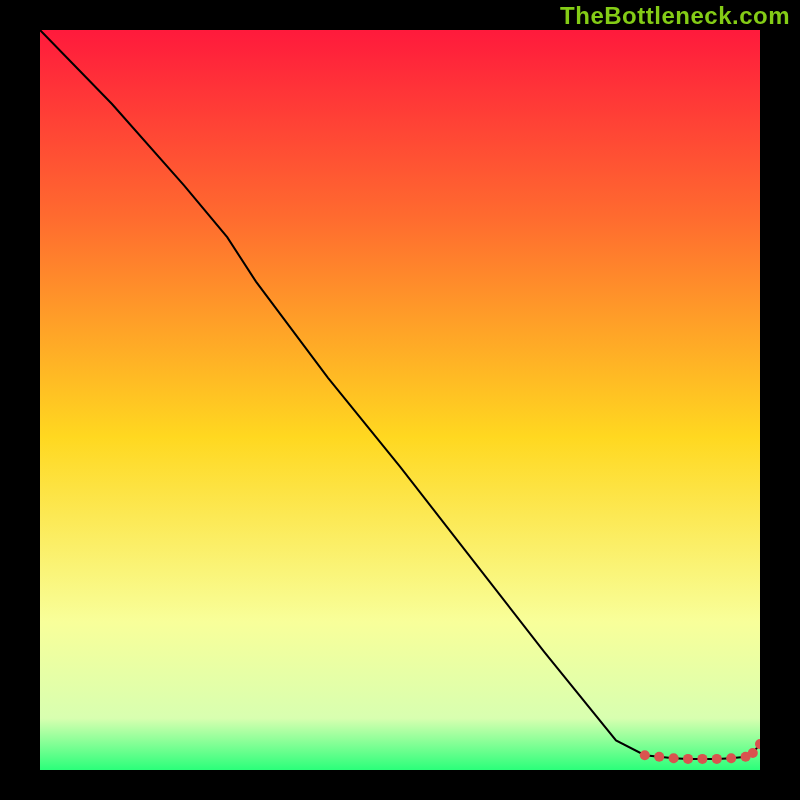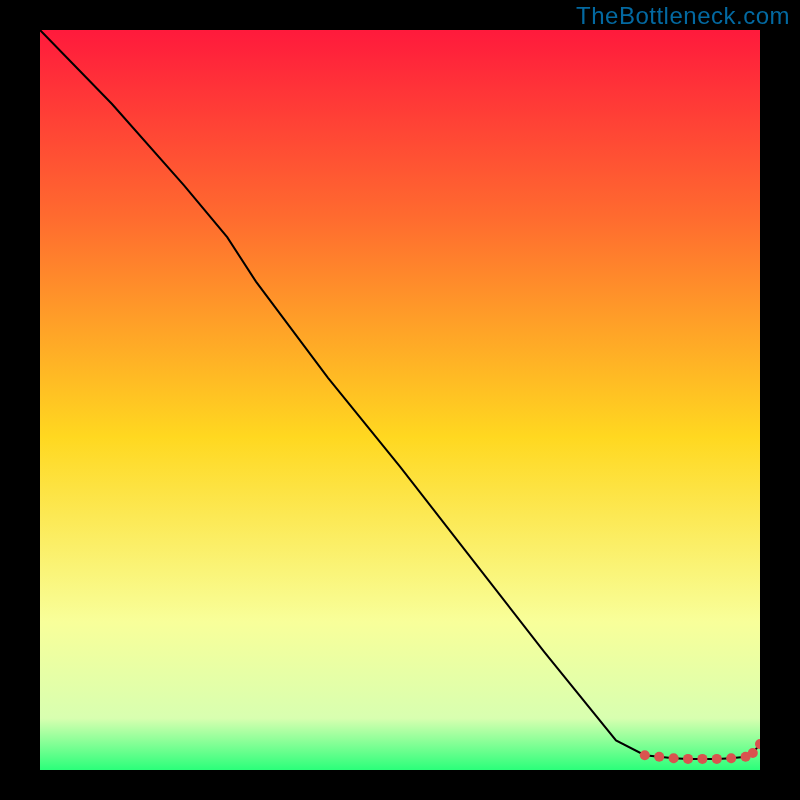--- a/index.html
+++ b/index.html
@@ -14,23 +14,23 @@
   .outer {
     position: relative;
     width: 800px;
     height: 800px;
     background: #000;
   }
   .watermark {
     position: absolute;
     top: 2px;
     right: 10px;
-    color: #0369a1;
+    color: #84cc16;
     font-size: 24px;
-    font-weight: normal;
+    font-weight: bold;
     user-select: none;
     letter-spacing: 0.5px;
   }
   .plot {
     position: absolute;
     left: 40px;
     top: 30px;
     width: 720px;
     height: 740px;
   }

